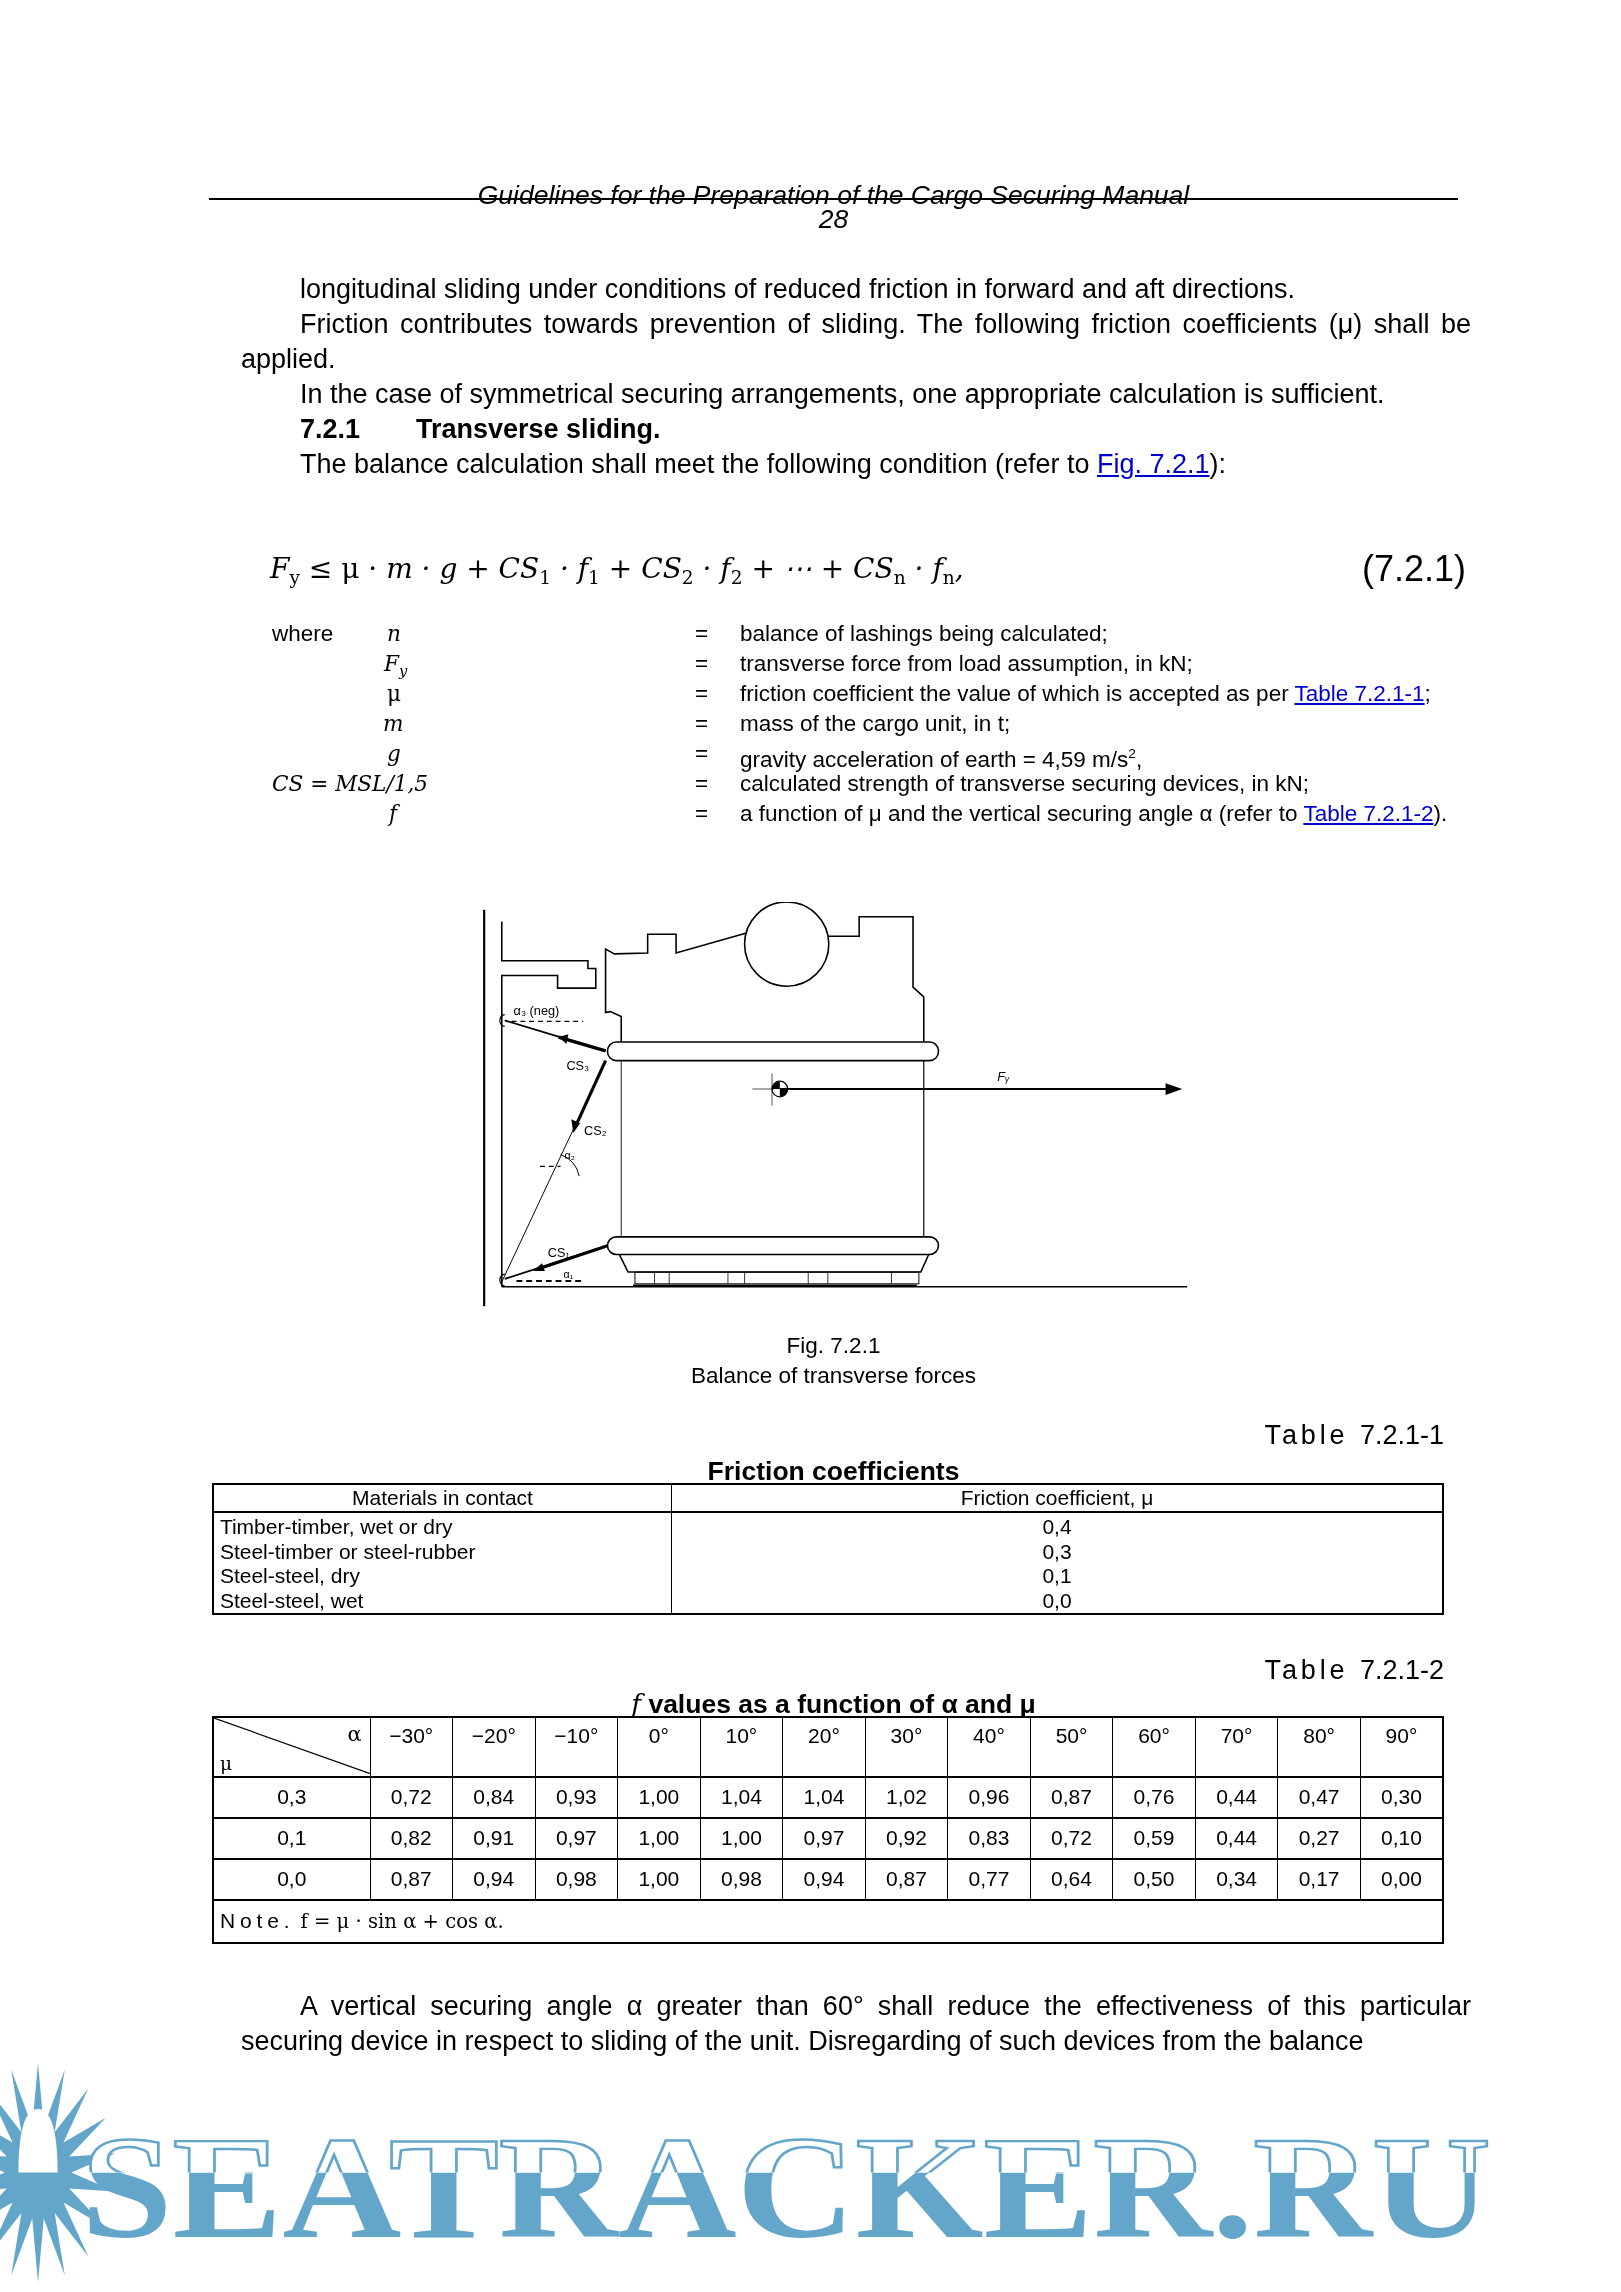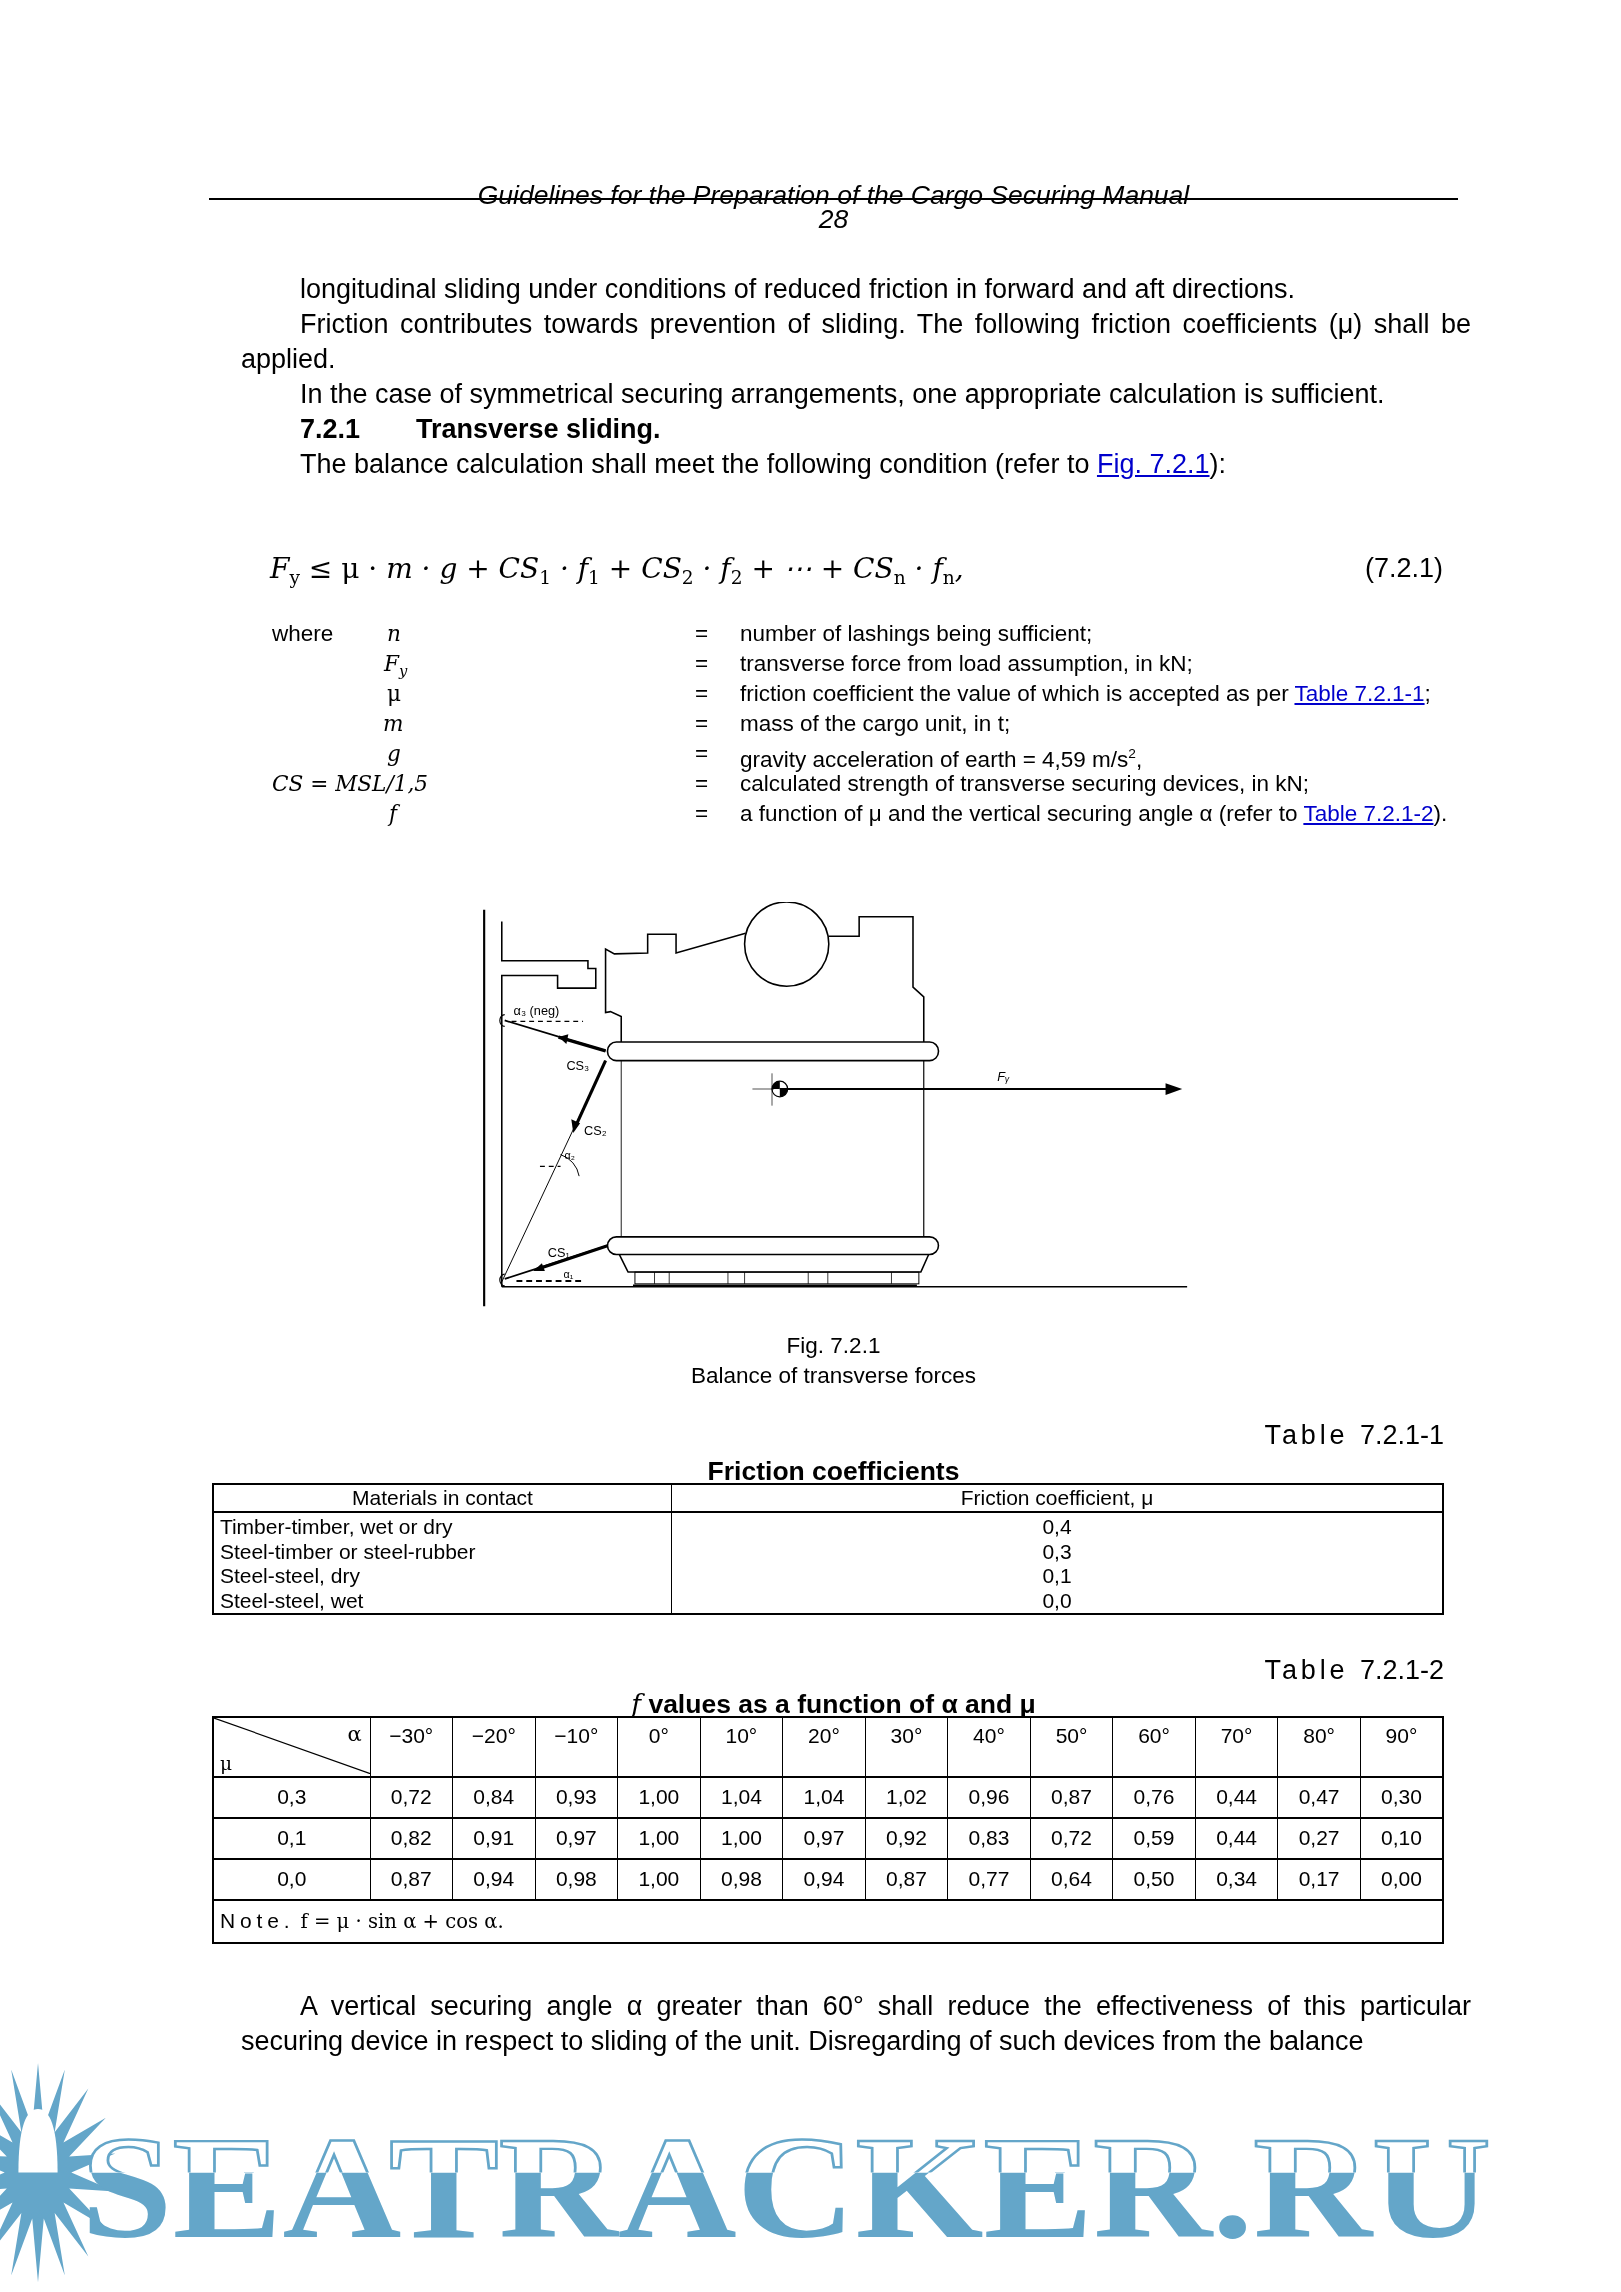--- a/index.html
+++ b/index.html
@@ -11,21 +11,21 @@
   .header-rule { left:209px; top:198px; width:1249px; height:0; border-top:2px solid #000; }
   .page-num { left:209px; width:1249px; top:204px; text-align:center; font-style:italic; font-size:26.5px; line-height:31px; }
   .body-text { left:214px; width:1230px; font-size:27px; line-height:35px;margin-left:27px; }
   .para { margin:0; text-align:justify; text-indent:59px; }
   .heading { margin:0; padding-left:59px; font-weight:bold; }
   .heading .num { display:inline-block; width:116px; }
   a.link { color:#0000cc; text-decoration:underline; }
   .formula { left:270px; top:549px; font-family:"DejaVu Serif", serif; font-style:italic; font-size:28px; line-height:39px; white-space:nowrap; }
   .formula .up { font-style:normal; }
   .formula sub { font-size:18.6px; font-style:normal; vertical-align:-5.9px; }
-  .eqnum { left:1362px; top:549px; width:81px; text-align:right; font-size:27px; line-height:39px; }
+  .eqnum { left:1362px; top:549px; width:81px; text-align:right; font-size:36px; line-height:39px; }
   .where { left:272px; top:619px; font-size:22.5px; }
   .where-row { position:relative; height:30px; line-height:30px; white-space:nowrap; }
   .where-row .w { position:absolute; left:0; }
   .where-row .sym { position:absolute; right:calc(100% - 407px); width:auto; font-family:"DejaVu Serif", serif; font-style:italic; font-size:21.6px; }
   .where-row .eq { position:absolute; left:423px; }
   .where-row .desc { position:absolute; left:468px; }
   sup { font-size:13.7px; vertical-align:8.8px; }
   .fig { left:470px; top:902px; width:745px; height:421px; }
   .fig-caption { left:209px; width:1249px; text-align:center; font-size:22.5px; line-height:29px; }
   .table-label { right:177px; font-size:27px; letter-spacing:3.9px; line-height:31px; }
@@ -71,21 +71,21 @@
 </div>
 
 <div class="abs formula"><span>F</span><sub>y</sub> <span class="up">≤</span> <span class="up">μ · </span><span>m · g + CS</span><sub>1</sub><span> · f</span><sub>1</sub><span> + CS</span><sub>2</sub><span> · f</span><sub>2</sub><span> + ⋯ + CS</span><sub>n</sub><span> · f</span><sub>n</sub><span>,</span></div>
 <div class="abs eqnum">(7.2.1)</div>
 
 <div class="abs where" style="width:980px;">
   <div class="where-row">
     <span class="w">where</span>
     <span class="sym" style="right:auto;left:115px;">n</span>
     <span class="eq">=</span>
-    <span class="desc">number of lashings being sufficient;</span>
+    <span class="desc">balance of lashings being calculated;</span>
   </div>
   <div class="where-row">
     <span class="sym" style="right:auto;left:112px;"><span>F</span><sub style="font-size:14.7px;">y</sub></span>
     <span class="eq">=</span>
     <span class="desc">transverse force from load assumption, in kN;</span>
   </div>
   <div class="where-row">
     <span class="sym up" style="right:auto;left:115px;font-style:normal;">μ</span>
     <span class="eq">=</span>
     <span class="desc"><span>friction coefficient the value of which is accepted as per </span><a class="link" href="#t1">Table 7.2.1-1</a><span>;</span></span>

